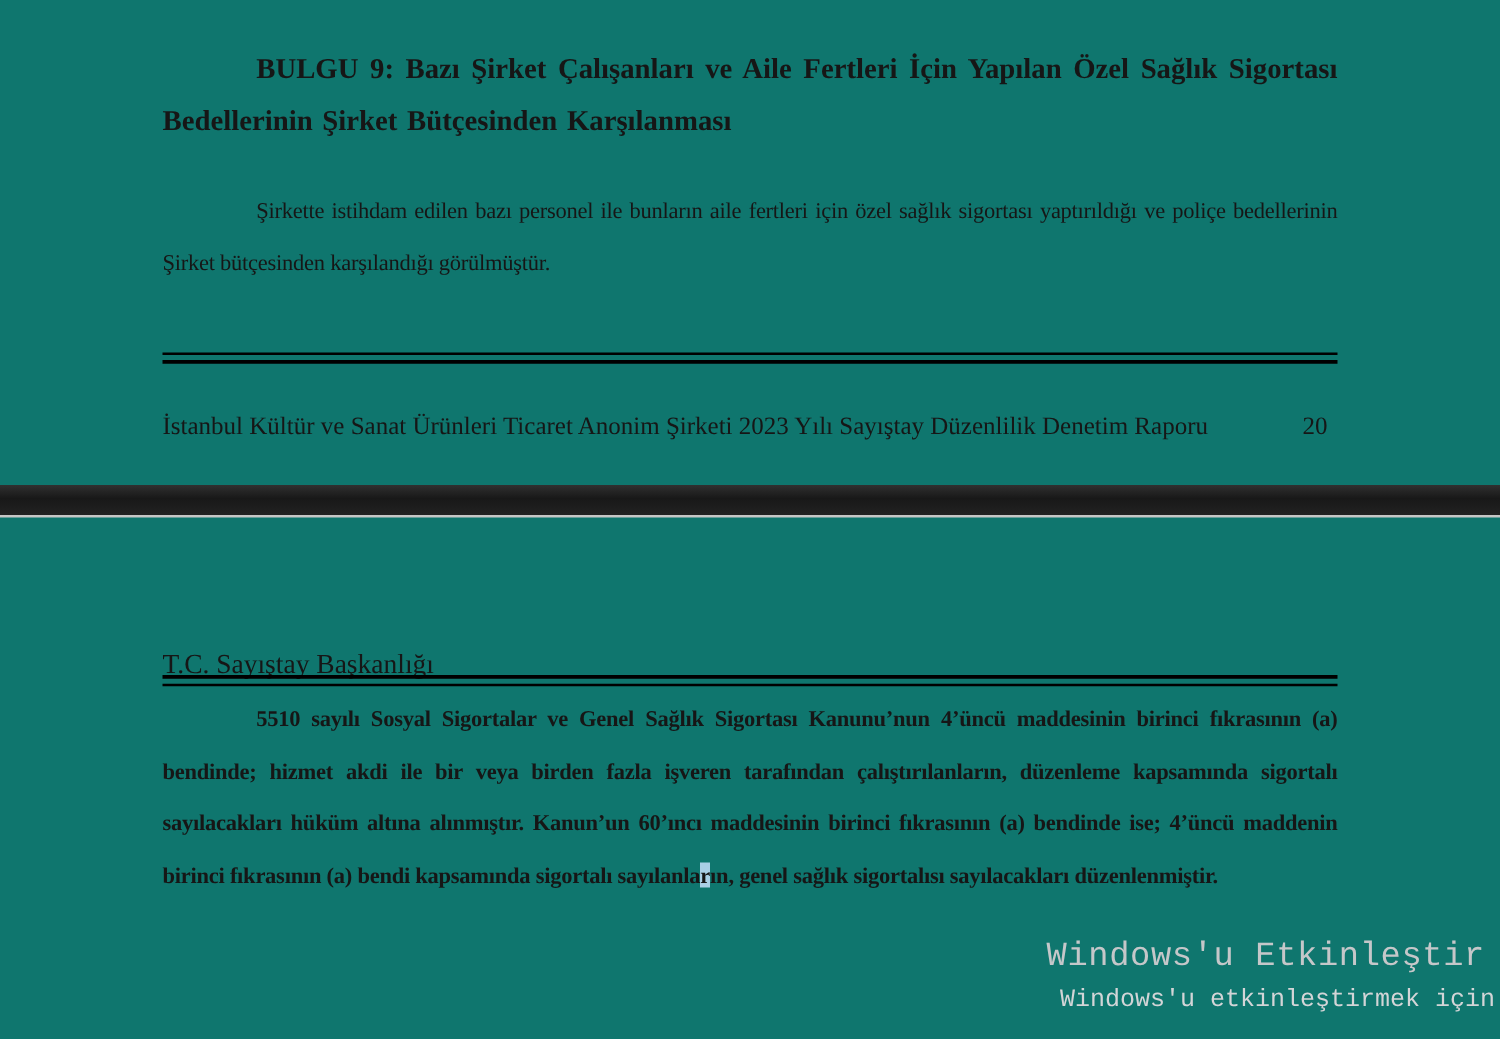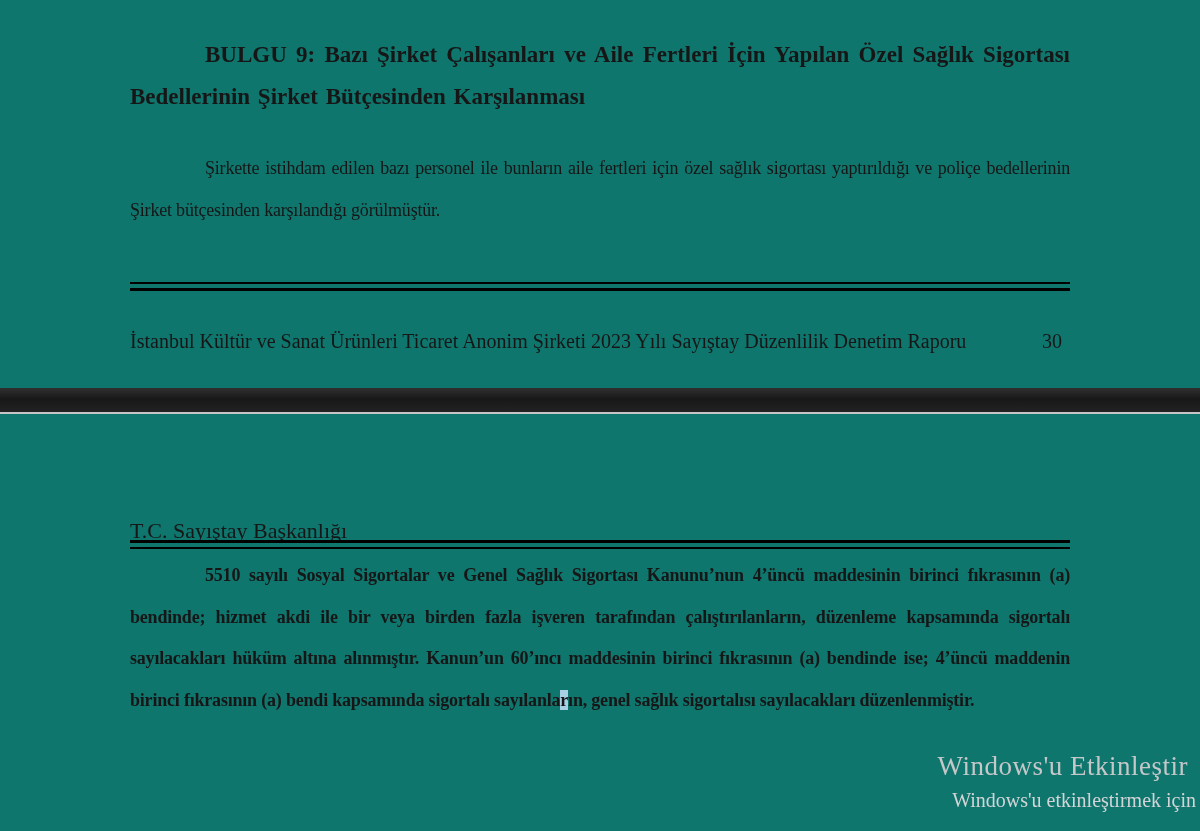--- a/index.html
+++ b/index.html
@@ -71,21 +71,21 @@
     border-top: 3.5px solid #000;
     border-bottom: 2px solid #000;
   }
   #para-bottom { top: 555px; line-height: 41.5px; font-weight: bold; }
   .hl {
     background: #a9cfe5;
   }
   .wm {
     position: absolute;
     margin: 0;
-    font-family: Liberation Serif, serif;
+    font-family: Liberation Mono, monospace;
     text-align: right;
     white-space: nowrap;
   }
   .wm-1 {
     right: 12px; top: 751px;
     font-size: 27px;
     color: #c5c7c9;
     letter-spacing: 0.5px;
   }
   .wm-2 {
@@ -100,21 +100,21 @@
 <div class="screen">
 
   <p class="doc-heading">BULGU 9: Bazı Şirket Çalışanları ve Aile Fertleri İçin Yapılan Özel Sağlık Sigortası Bedellerinin Şirket Bütçesinden Karşılanması</p>
 
   <p class="doc-para" id="para-top">Şirkette istihdam edilen bazı personel ile bunların aile fertleri için özel sağlık sigortası yaptırıldığı ve poliçe bedellerinin Şirket bütçesinden karşılandığı görülmüştür.</p>
 
   <div class="rule-double-footer"></div>
 
   <div class="footer-row">
     <span>İstanbul Kültür ve Sanat Ürünleri Ticaret Anonim Şirketi 2023 Yılı Sayıştay Düzenlilik Denetim Raporu</span>
-    <span class="pageno">30</span>
+    <span class="pageno">20</span>
   </div>
 
   <div class="separator-bar"></div>
 
   <p class="agency-line">T.C. Sayıştay Başkanlığı</p>
 
   <div class="rule-double-header"></div>
 
   <p class="doc-para" id="para-bottom"><span>5510 sayılı Sosyal Sigortalar ve Genel Sağlık Sigortası Kanunu’nun 4’üncü maddesinin birinci fıkrasının (a) bendinde; hizmet akdi ile bir veya birden fazla işveren tarafından çalıştırılanların, düzenleme kapsamında sigortalı sayılacakları hüküm altına alınmıştır. Kanun’un 60’ıncı maddesinin birinci fıkrasının (a) bendinde ise; 4’üncü maddenin birinci fıkrasının (a) bendi kapsamında sigortalı sayılanla</span><span class="hl">r</span><span>ın, genel sağlık sigortalısı sayılacakları düzenlenmiştir.</span></p>
 

